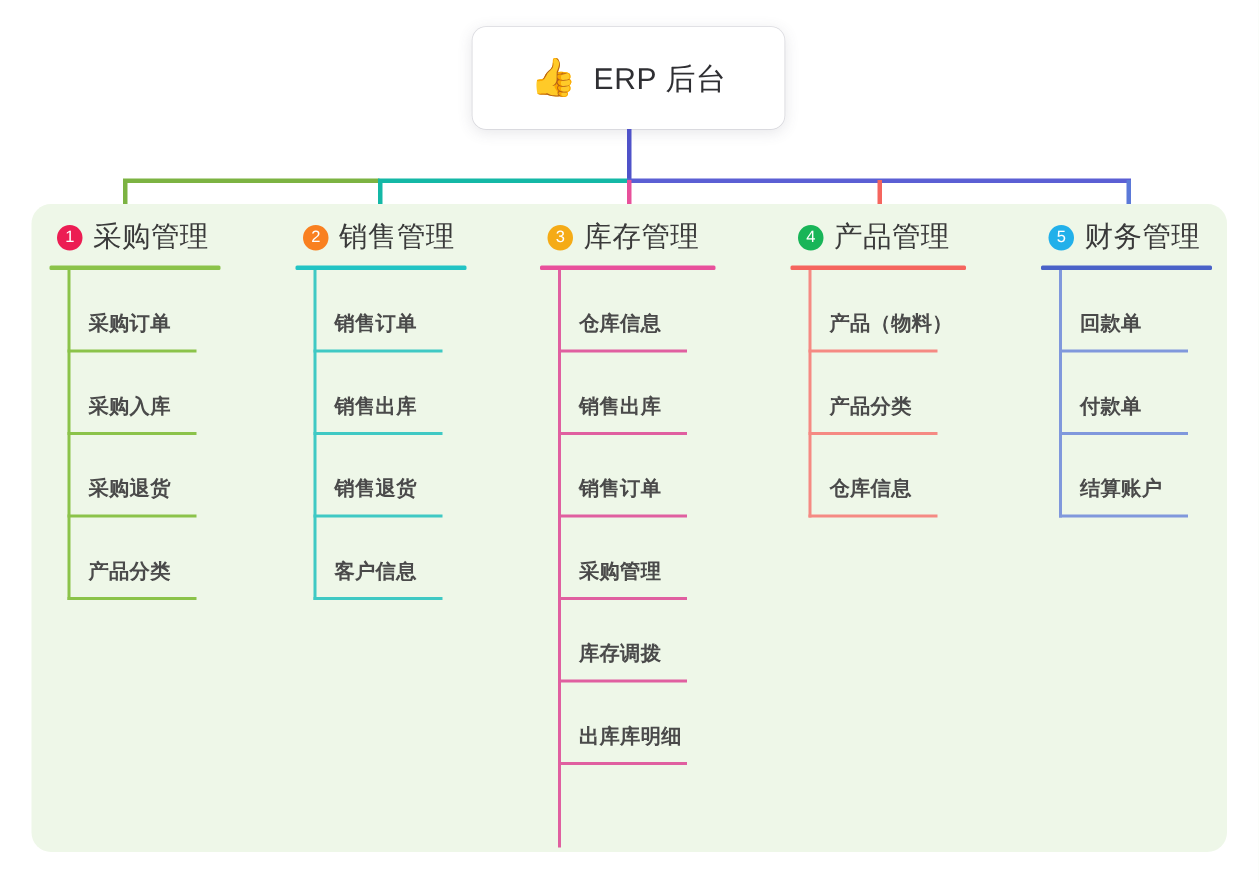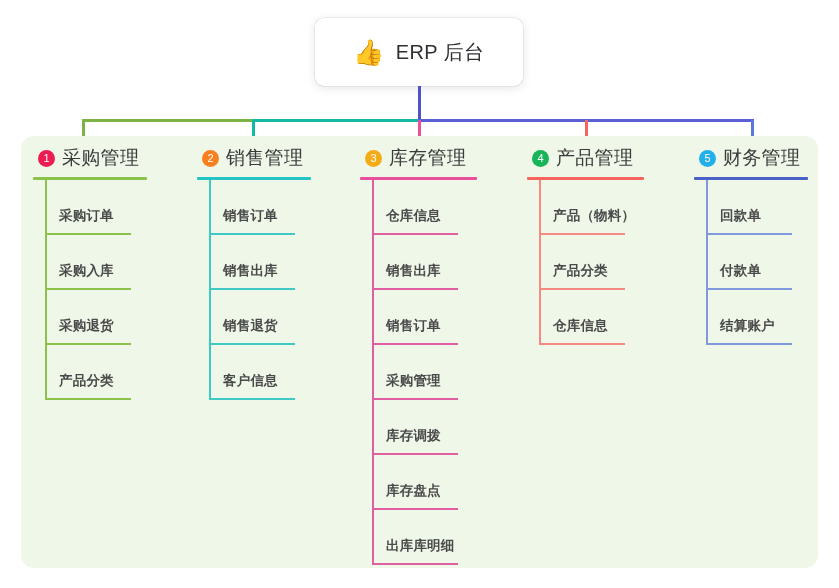--- a/index.html
+++ b/index.html
@@ -240,24 +240,20 @@
         </div>
         <div class="leaf">
           <span class="leaf-label">采购管理</span>
           <div class="leaf-rule" style="background: rgb(224, 95, 160);"></div>
         </div>
         <div class="leaf">
           <span class="leaf-label">库存调拨</span>
           <div class="leaf-rule" style="background: rgb(224, 95, 160);"></div>
         </div>
         <div class="leaf">
-          <span class="leaf-label">库存盘点</span>
-          <div class="leaf-rule" style="background: rgb(224, 95, 160);"></div>
-        </div>
-        <div class="leaf">
           <span class="leaf-label">出库库明细</span>
           <div class="leaf-rule" style="background: rgb(224, 95, 160);"></div>
         </div>
       </div>
     </div>
     <div class="column" style="left: 527px;">
       <div class="col-header">
         <span class="badge" style="background: rgb(24, 181, 88);">4</span>
         <span class="col-title">产品管理</span>
       </div>

